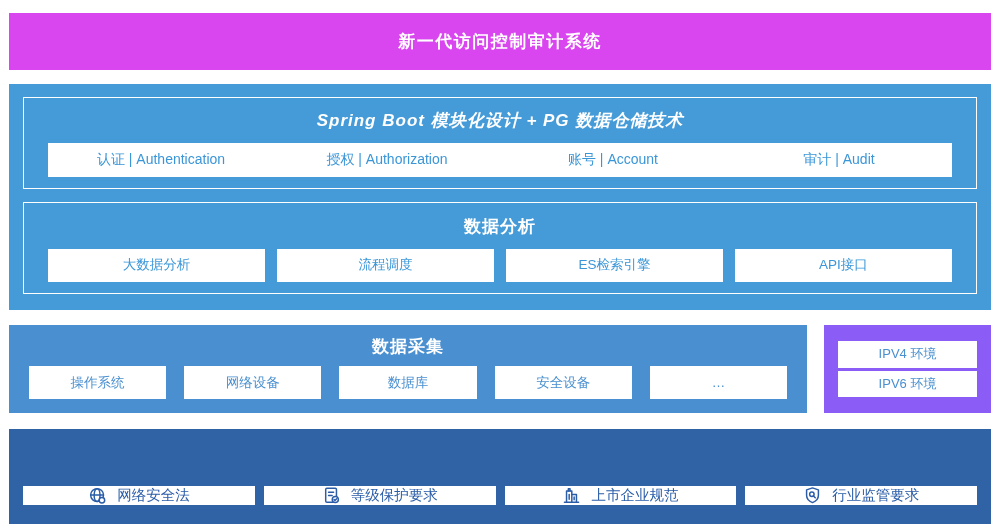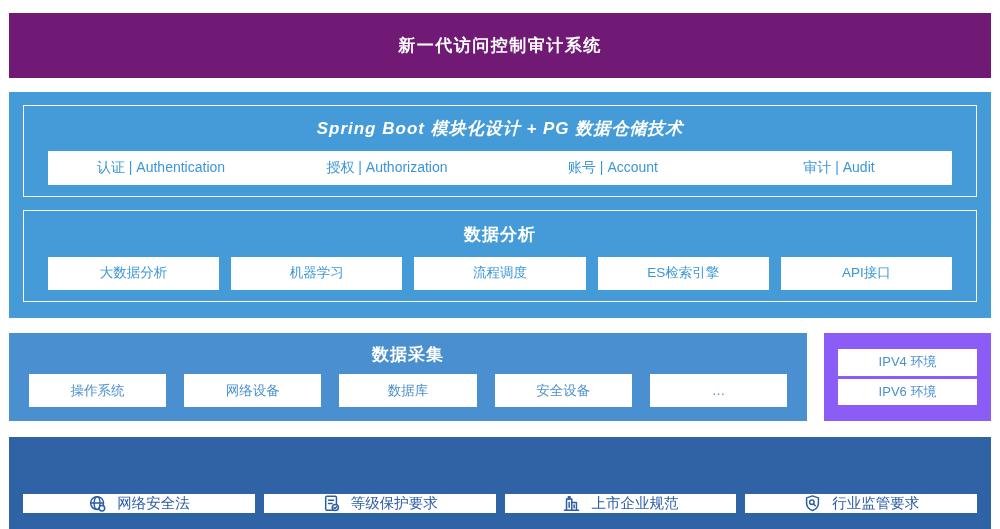--- a/index.html
+++ b/index.html
@@ -6,22 +6,22 @@
   html, body { background: #fff; }
   body {
     width: 1000px; height: 529px;
     padding: 13px 9px 11px;
     font-family: "Liberation Sans", sans-serif;
     overflow: hidden;
   }
 
   
   .banner {
-    height: 65px; margin-bottom: 14px;
-    background: #701a75;
+    height: 57px; margin-bottom: 14px;
+    background: #d946ef;
     display: flex; align-items: center; justify-content: center;
     color: #fff; font-size: 17px; font-weight: bold; letter-spacing: 1.5px;
   }
 
   
   .platform {
     height: 226px; margin-bottom: 15px;
     background: #459BD8;
     padding: 13px 14px 16px;
     display: flex; flex-direction: column; gap: 13px;
@@ -107,21 +107,20 @@
       <div class="chip">授权 | Authorization</div>
       <div class="chip">账号 | Account</div>
       <div class="chip">审计 | Audit</div>
     </div>
   </div>
 
   <div class="sub">
     <div class="sub-title">数据分析</div>
     <div class="chip-row row-2">
       <div class="chip">大数据分析</div>
-      <div class="chip">机器学习</div>
       <div class="chip">流程调度</div>
       <div class="chip">ES检索引擎</div>
       <div class="chip">API接口</div>
     </div>
   </div>
 
 </section>
 
 <section class="middle">
 

